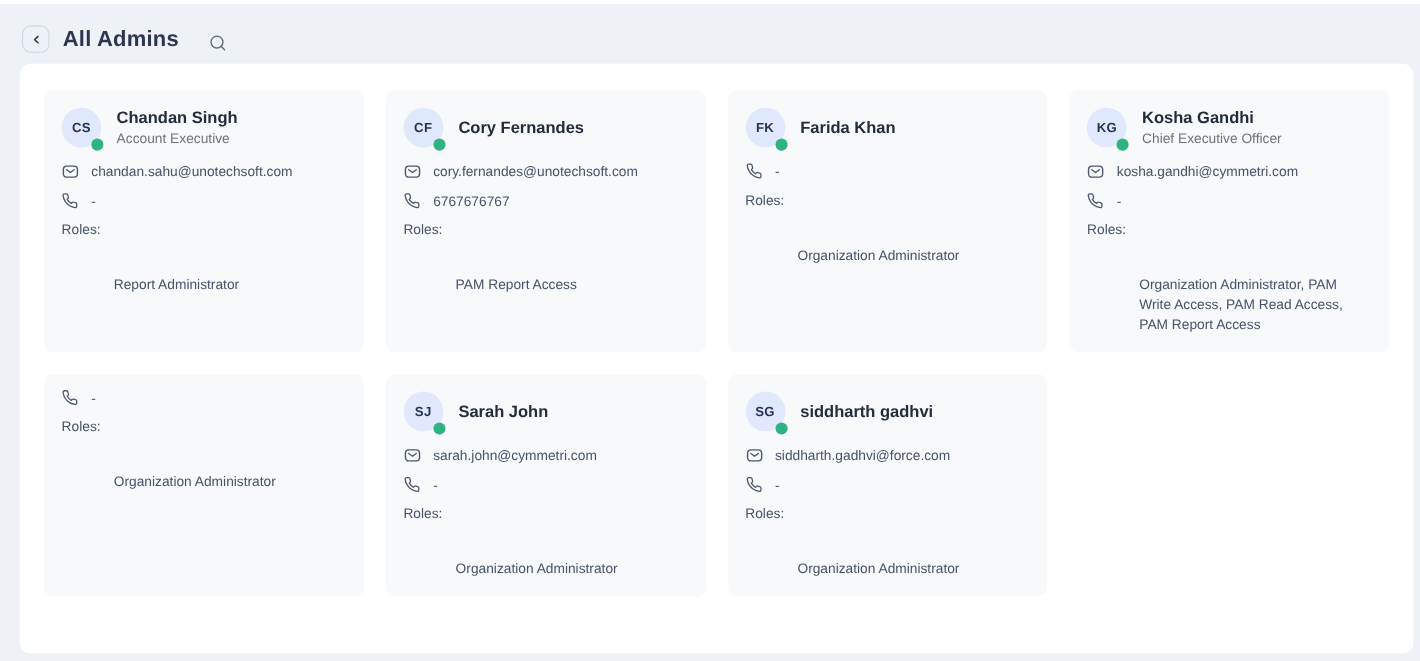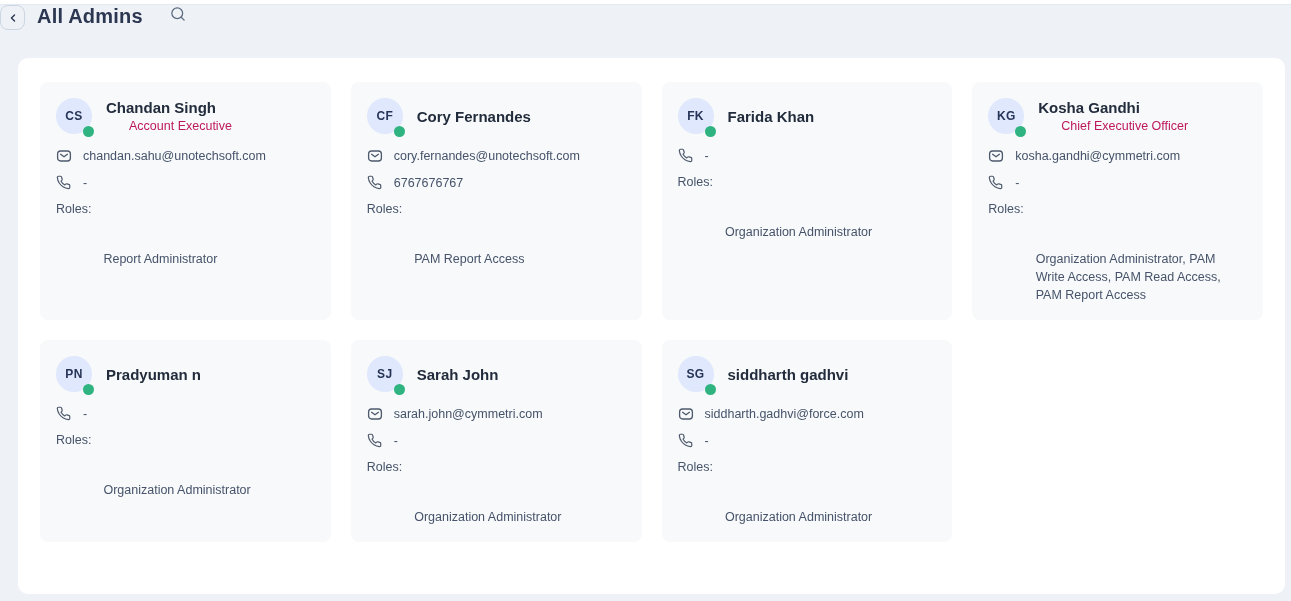--- a/index.html
+++ b/index.html
@@ -5,21 +5,21 @@
   * { box-sizing: border-box; }
   html,body { margin:0; padding:0; }
   body {
     width:1291px; height:601px;
     background:#eef2f7;
     font-family:"Liberation Sans", sans-serif;
     overflow:hidden;
     -webkit-font-smoothing:antialiased;
   }
   .top-strip { height:5px; background:#ffffff; border-bottom:1px solid #e3e9f0; }
-  .app-header { display:flex; align-items:flex-start; height:43px; }
+  .app-header { display:flex; align-items:flex-end; height:43px; padding-left:20px; }
   .back-btn {
     width:25px; height:25px; flex:none;
     border:1.5px solid #ccd6e2; border-radius:8px;
     background:transparent; color:#2b3650;
     display:flex; align-items:center; justify-content:center;
     cursor:pointer; padding:0;
   }
   .page-title { font-size:20px; font-weight:700; color:#2b3650; margin-left:12px; letter-spacing:.2px; }
   .search-btn {
     margin-left:26px; background:none; border:none; padding:0;
@@ -49,21 +49,21 @@
     background:#dfe8fc; color:#263457;
     font-size:12px; font-weight:700; letter-spacing:.3px;
     display:flex; align-items:center; justify-content:center;
   }
   .status-dot {
     position:absolute; width:11px; height:11px; border-radius:50%;
     background:#2fb380; right:-2px; bottom:-3px;
   }
   .identity { display:flex; flex-direction:column; justify-content:flex-start; }
   .admin-name { font-size:15px; font-weight:700; color:#222c3c; }
-  .admin-subtitle { font-size:12.5px; color:#be185d; margin-top:3px;margin-left:23px; }
+  .admin-subtitle { font-size:12.5px; color:#737373; margin-top:3px; }
   .contact-row {
     display:flex; align-items:center; gap:11px;
     margin-bottom:11px; color:#46536a; font-size:12.5px;
   }
   .icon16 { width:16px; height:16px; color:#4d596c; flex:none; display:block; }
   .roles-row { display:flex; gap:12px; font-size:12.5px; color:#46536a; margin-top:3px; }
   .roles-label { flex:none; }
   .roles-value { line-height:18px; max-width:286px;margin-top:48px; }
 </style>
 </head>
@@ -213,30 +213,20 @@
       </span>
       <span>-</span>
     </div>
     <div class="roles-row">
       <span class="roles-label">Roles:</span>
       <span class="roles-value">Organization Administrator, PAM Write Access, PAM Read Access, PAM Report Access</span>
     </div>
   </div>
 
   <div class="admin-card">
-    <div class="card-header">
-      <div class="avatar-wrap">
-        <div class="avatar">PN</div>
-        <div class="status-dot"></div>
-      </div>
-      <div class="identity">
-        <div class="admin-name">Pradyuman n</div>
-
-      </div>
-    </div>
     <div class="contact-row">
       <span class="icon16">
         <svg width="15" height="15" viewBox="0 0 24 24" fill="none" stroke="currentColor" stroke-width="1.9" stroke-linecap="round" stroke-linejoin="round">
           <path d="M22 16.92v3a2 2 0 0 1-2.18 2 19.79 19.79 0 0 1-8.63-3.07 19.5 19.5 0 0 1-6-6 19.79 19.79 0 0 1-3.07-8.67A2 2 0 0 1 4.11 2h3a2 2 0 0 1 2 1.72 12.84 12.84 0 0 0 .7 2.81 2 2 0 0 1-.45 2.11L8.09 9.91a16 16 0 0 0 6 6l1.27-1.27a2 2 0 0 1 2.11-.45 12.84 12.84 0 0 0 2.81.7A2 2 0 0 1 22 16.92z"></path>
         </svg>
       </span>
       <span>-</span>
     </div>
     <div class="roles-row">
       <span class="roles-label">Roles:</span>

